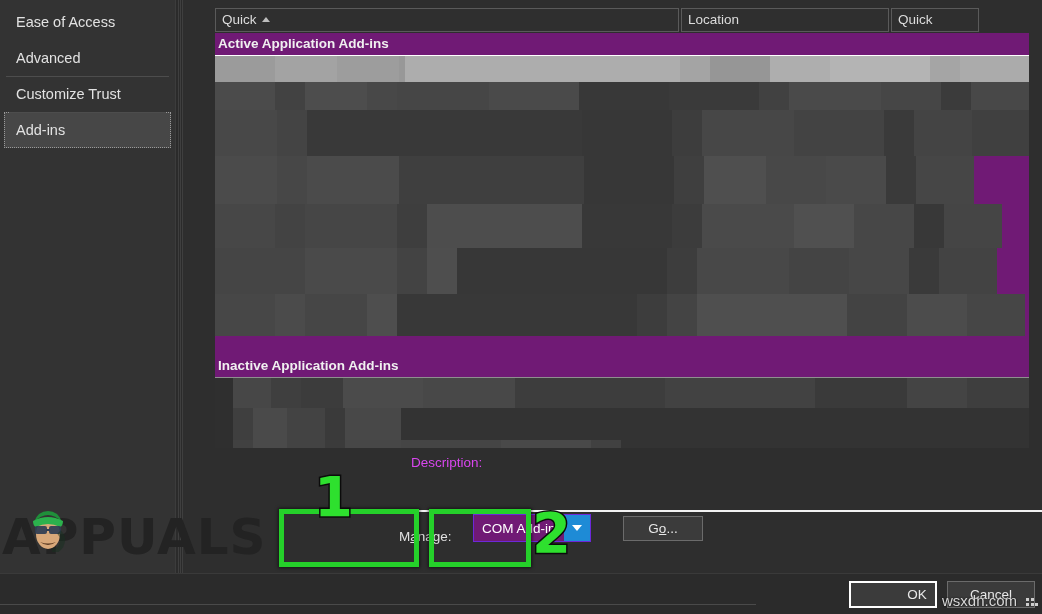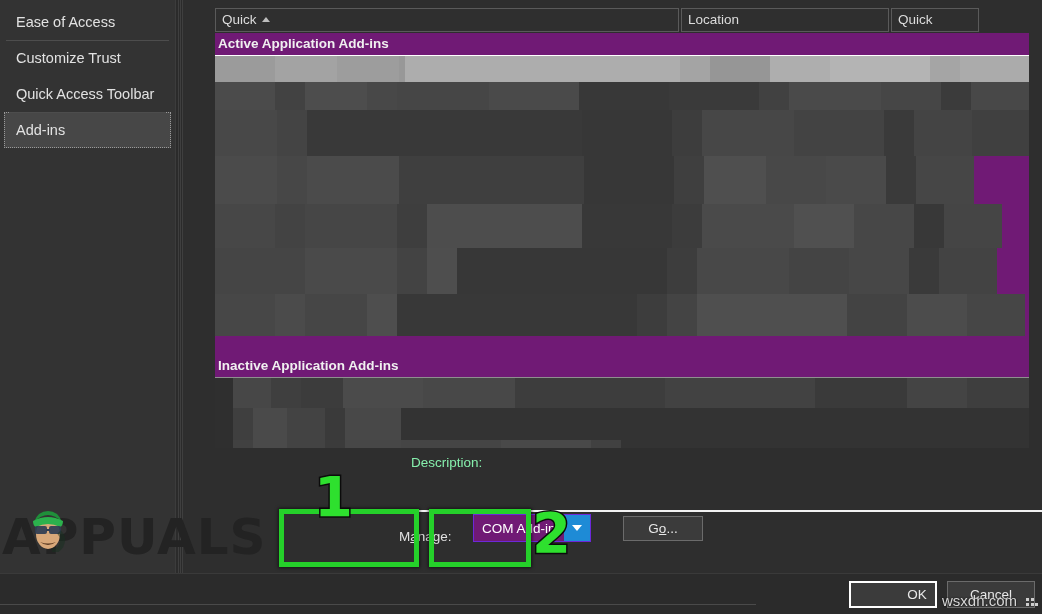--- a/index.html
+++ b/index.html
@@ -141,21 +141,21 @@
     background: #a6a6a6;
     white-space: nowrap;
     font-size: 0;
   }
 
   
   #description-label {
     position: absolute;
     left: 228px; top: 455px;
     font-size: 13.5px;
-    color: #86efac;
+    color: #d946ef;
   }
 
   
   #manage-rule {
     position: absolute;
     left: 214px; top: 510px;
     width: 806px;
     height: 2px;
     background: #f2f2f2;
   }
@@ -298,25 +298,25 @@
 </style>
 </head>
 <body>
 
 <div id="app">
 
   <div id="sidebar">
     <div class="nav-item">
       <span>Ease of Access</span>
     </div>
+    <div class="nav-item">
+      <span>Advanced</span>
+    </div>
     <div class="nav-item sep-above">
       <span>Customize Trust</span>
-    </div>
-    <div class="nav-item">
-      <span>Quick Access Toolbar</span>
     </div>
     <div class="nav-item sep-above selected">
       <span>Add-ins</span>
     </div>
   </div>
 
   <div id="panel-divider"></div>
 
   <div id="content">
 

